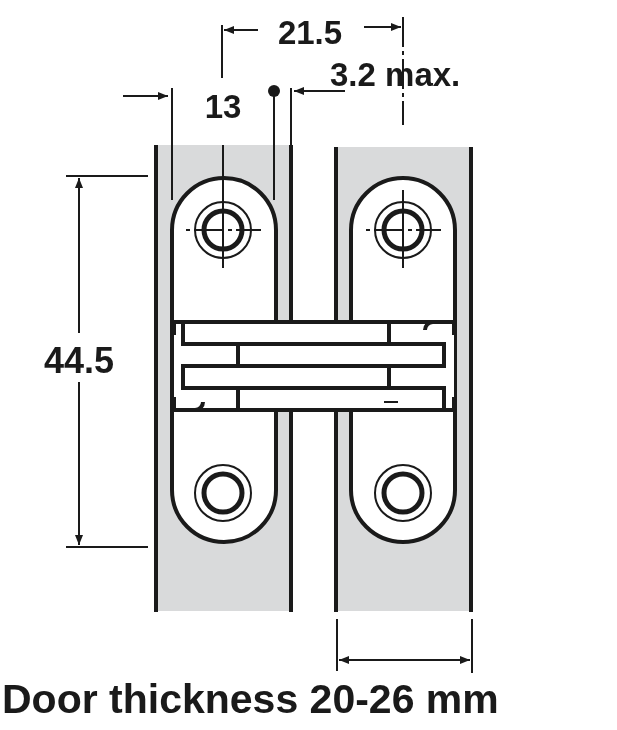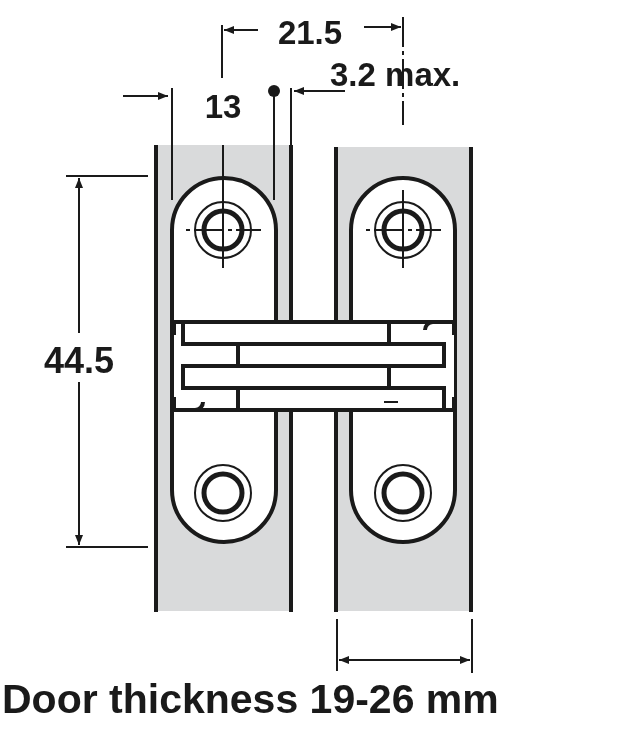--- a/index.html
+++ b/index.html
@@ -107,13 +107,13 @@
   </g>
 
   <g>
     <line x1="337" y1="619" x2="337" y2="671" stroke="#1a1a1a" stroke-width="2"></line>
     <line x1="472" y1="619" x2="472" y2="673" stroke="#1a1a1a" stroke-width="2"></line>
     <line x1="405" y1="660" x2="339" y2="660" stroke="#1a1a1a" stroke-width="2" marker-end="url(#arr)"></line>
     <line x1="405" y1="660" x2="470" y2="660" stroke="#1a1a1a" stroke-width="2" marker-end="url(#arr)"></line>
   </g>
 </svg>
 
-<div class="caption">Door thickness 19-26 mm</div>
+<div class="caption">Door thickness 20-26 mm</div>
 
 </body></html>

